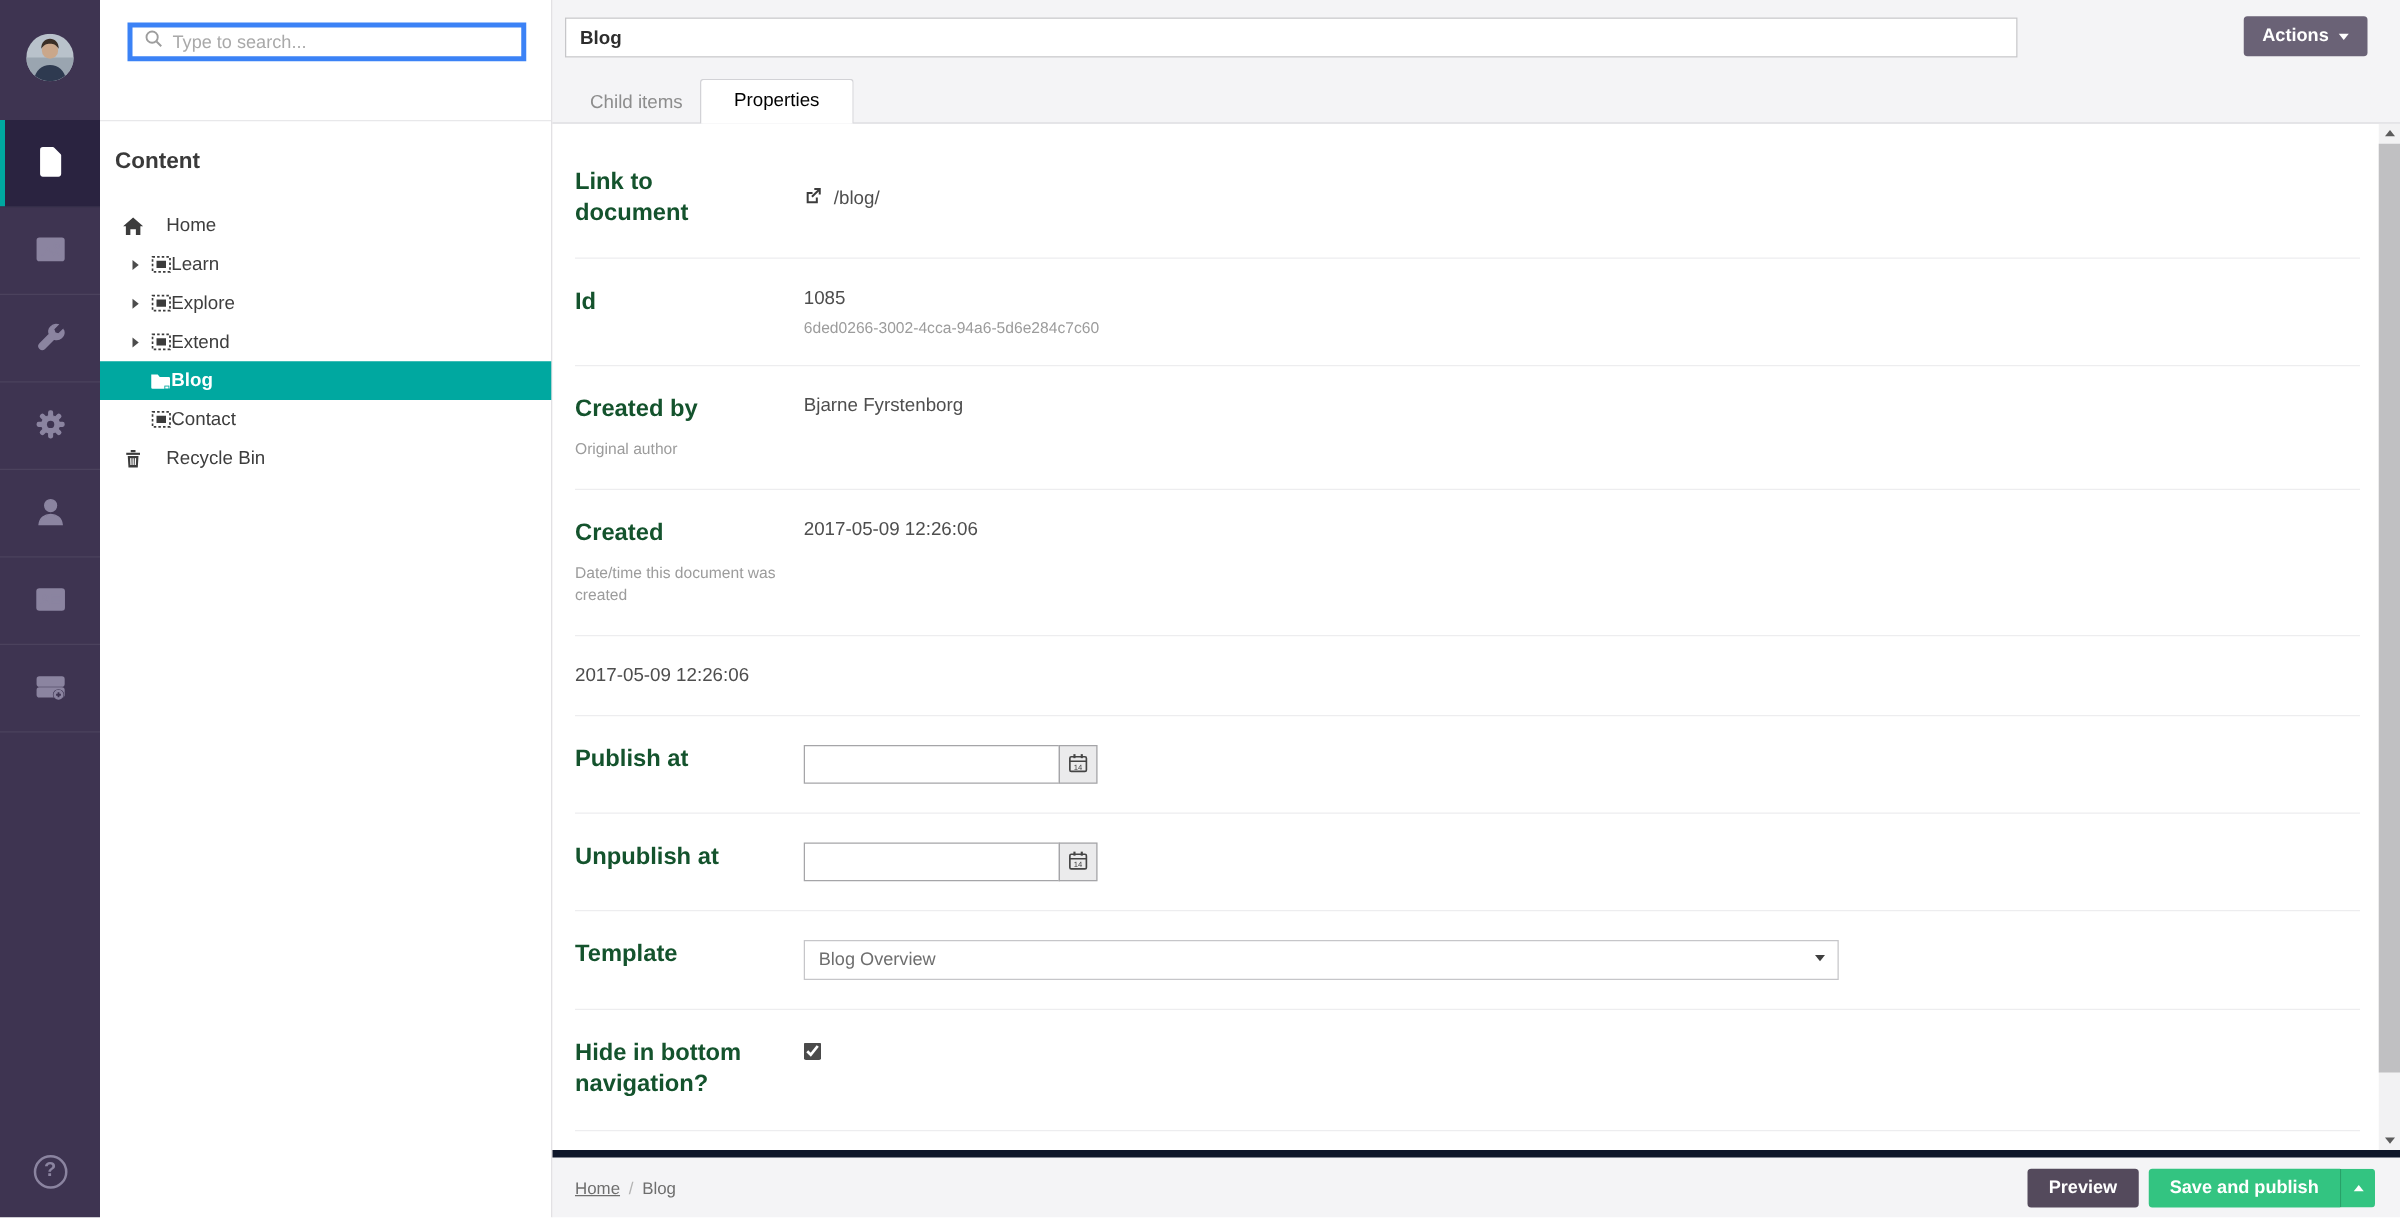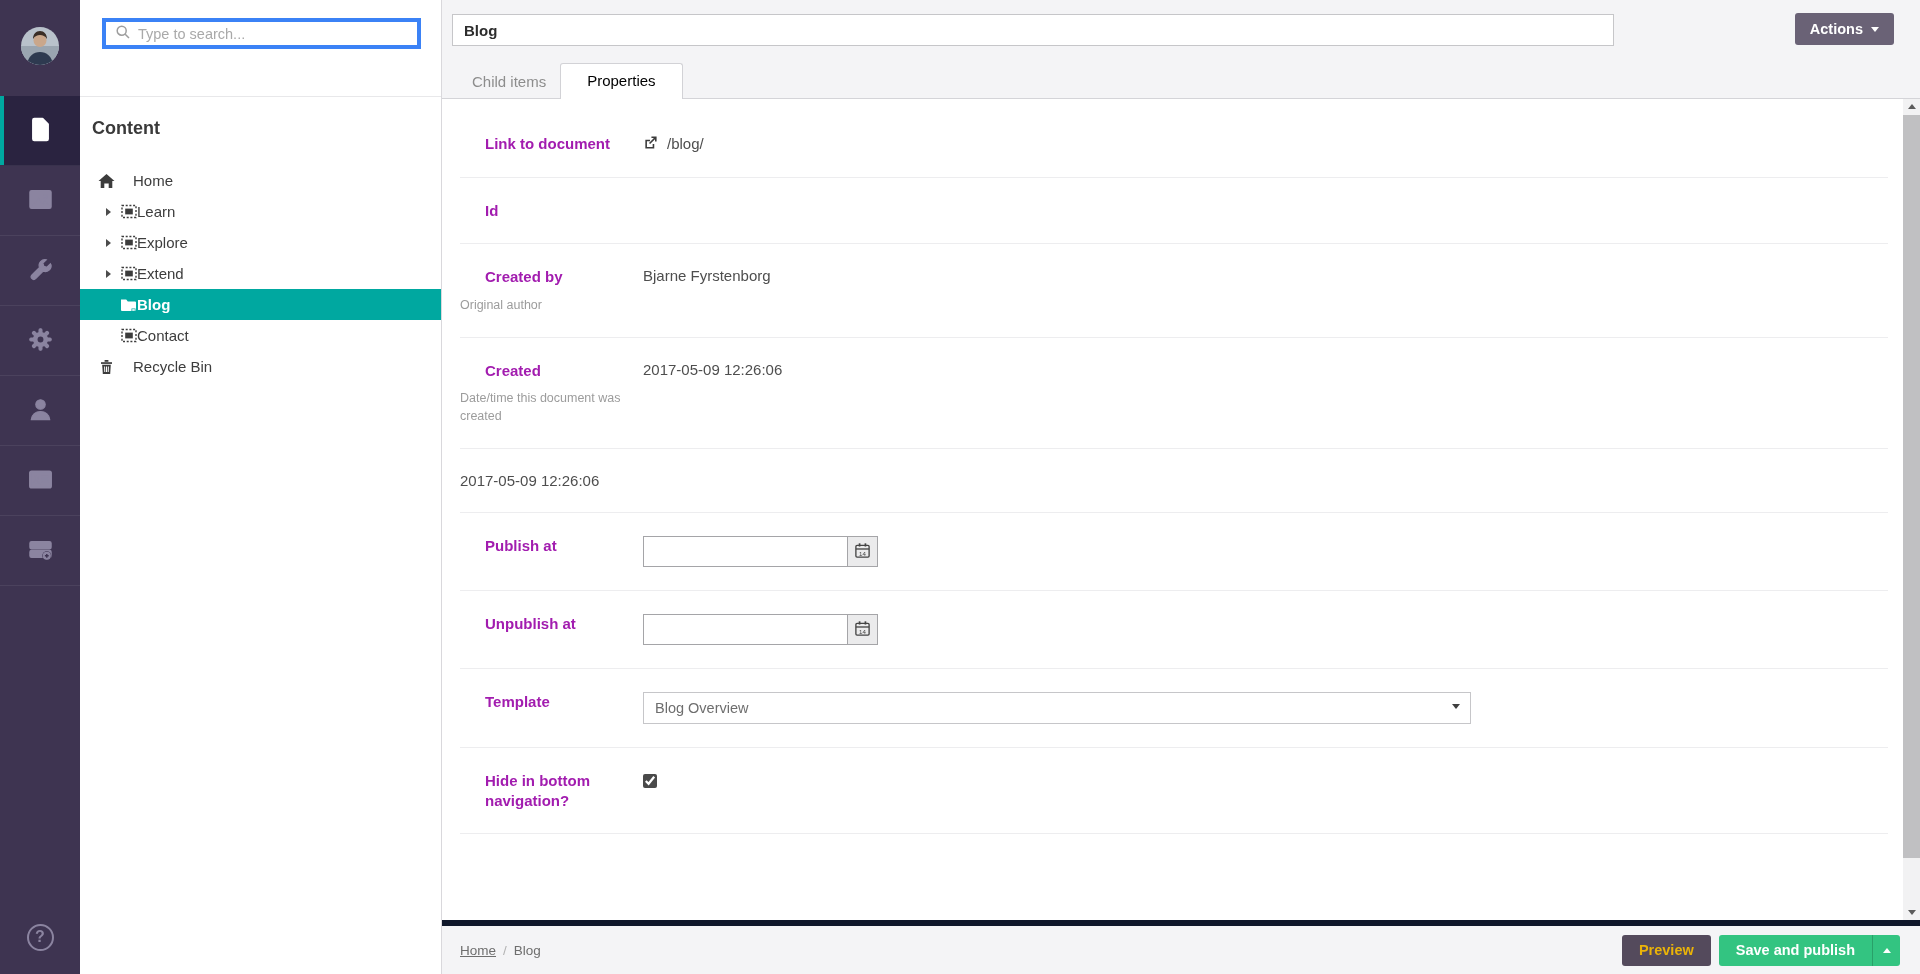--- a/index.html
+++ b/index.html
@@ -55,21 +55,21 @@
   .tabs { position:absolute; left:16px; bottom:-1px; display:flex; align-items:flex-end; }
   .tab { padding:8px 14px 9px; font-size:15px; color:#8d8d8d; cursor:pointer; }
   .tab.active { background:#fff; border:1px solid #d2d2d6; border-bottom:none; border-radius:3px 3px 0 0;
                 color:#000000; padding:8px 26px 10px; }
 
   
   .content { flex:1; position:relative; background:#fff; overflow:hidden; }
   .rows { margin:12px 32px 0 18px; }
   .prop-row { display:flex; padding:21px 0 23px; border-bottom:1px solid #ededef; }
   .prop-head { width:183px; flex:none; padding-top:2px; }
-  .prop-label { font-size:15px; font-weight:bold; color:#a21caf; max-width:140px; line-height:1.3;margin-left:25px; }
+  .prop-label { font-size:19px; font-weight:bold; color:#14532d; max-width:140px; line-height:1.3; }
   .prop-desc { font-size:12.5px; color:#9c9c9c; margin-top:9px; line-height:1.45; max-width:165px; }
   .prop-value { font-size:15px; color:#4e4e4e; padding-top:2px; }
   .val-with-icon { display:flex; align-items:center; gap:9px; }
   .guid { font-size:12.5px; color:#9c9c9c; margin-top:8px; }
   .date-group { display:flex; }
   .date-input { width:205px; height:31px; border:1px solid #a5a5a8; padding:0 8px; font-family:inherit; font-size:14px; outline:none; }
   .date-addon { width:31px; height:31px; border:1px solid #a5a5a8; margin-left:-1px; background:#ebebec;
                 display:flex; align-items:center; justify-content:center; cursor:pointer; padding:0; }
   .select-wrap { position:relative; width:828px; }
   .select-wrap select { width:100%; height:32px; border:1px solid #c6c6c9; background:#fff; color:#6e6e6e;
@@ -84,21 +84,21 @@
   .vs-arrow.up { top:0; } .vs-arrow.down { bottom:0; }
   .tri-up { width:0; height:0; border-left:4px solid transparent; border-right:4px solid transparent; border-bottom:5px solid #5c5c5c; }
   .tri-down { width:0; height:0; border-left:4px solid transparent; border-right:4px solid transparent; border-top:5px solid #5c5c5c; }
   .vs-thumb { position:absolute; left:0; right:0; top:16px; bottom:62px; background:#c0c0c2; }
 
   
   .footer { height:54px; flex:none; background:#f4f4f6; border-top:6px solid #0f172a; display:flex; align-items:center; padding:0 20px 0 18px; }
   .breadcrumb { flex:1; font-size:13.5px; color:#6e6e6e; }
   .breadcrumb a { color:#6e6e6e; text-decoration:underline; cursor:pointer; }
   .breadcrumb .sep { color:#b3b3b3; margin:0 7px; }
-  .btn-preview { height:31px; padding:0 17px; background:#544a5c; border:none; border-radius:3px; color:#eab308;
+  .btn-preview { height:31px; padding:0 17px; background:#544a5c; border:none; border-radius:3px; color:#ffffff;
                  font-size:14.5px; font-weight:bold; font-family:inherit; cursor:pointer; margin-right:8px; }
   .btn-save { display:flex; }
   .btn-save-main { height:31px; padding:0 17px; background:#33c481; border:none; border-radius:3px 0 0 3px; color:#fff;
                    font-size:14.5px; font-weight:bold; font-family:inherit; cursor:pointer; }
   .btn-save-caret { width:28px; height:31px; background:#33c481; border:none; border-left:1px solid rgba(0,0,0,.18);
                     border-radius:0 3px 3px 0; cursor:pointer; display:flex; align-items:center; justify-content:center; }
 </style>
 </head>
 <body>
 
@@ -325,20 +325,24 @@
                 </svg>
             </span>
             <a>/blog/</a>
           </div>
         </div>
 
         <div class="prop-row">
           <div class="prop-head">
             <div class="prop-label">Id</div>
           </div>
+          <div class="prop-value">
+            <div>1085</div>
+            <div class="guid">6ded0266-3002-4cca-94a6-5d6e284c7c60</div>
+          </div>
         </div>
 
         <div class="prop-row">
           <div class="prop-head">
             <div class="prop-label">Created by</div>
             <div class="prop-desc">Original author</div>
           </div>
           <div class="prop-value">Bjarne Fyrstenborg</div>
         </div>
 

